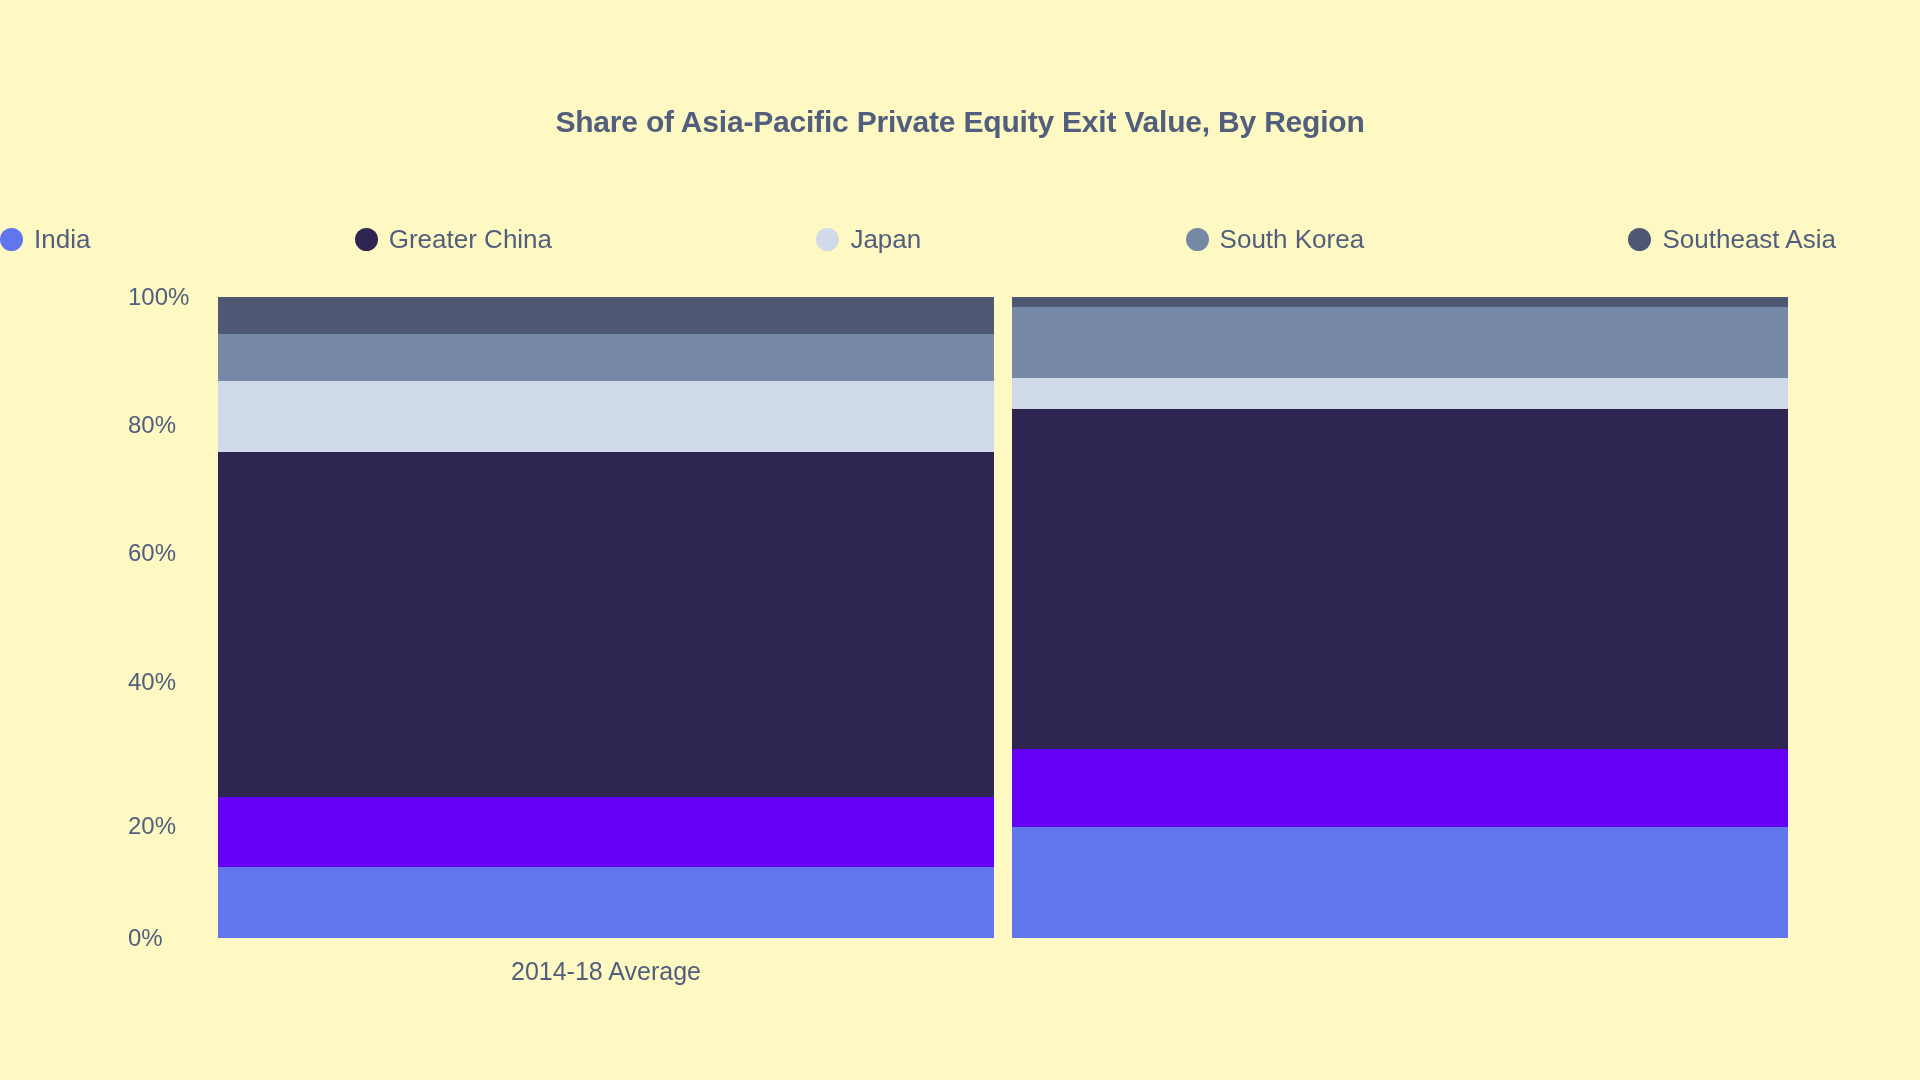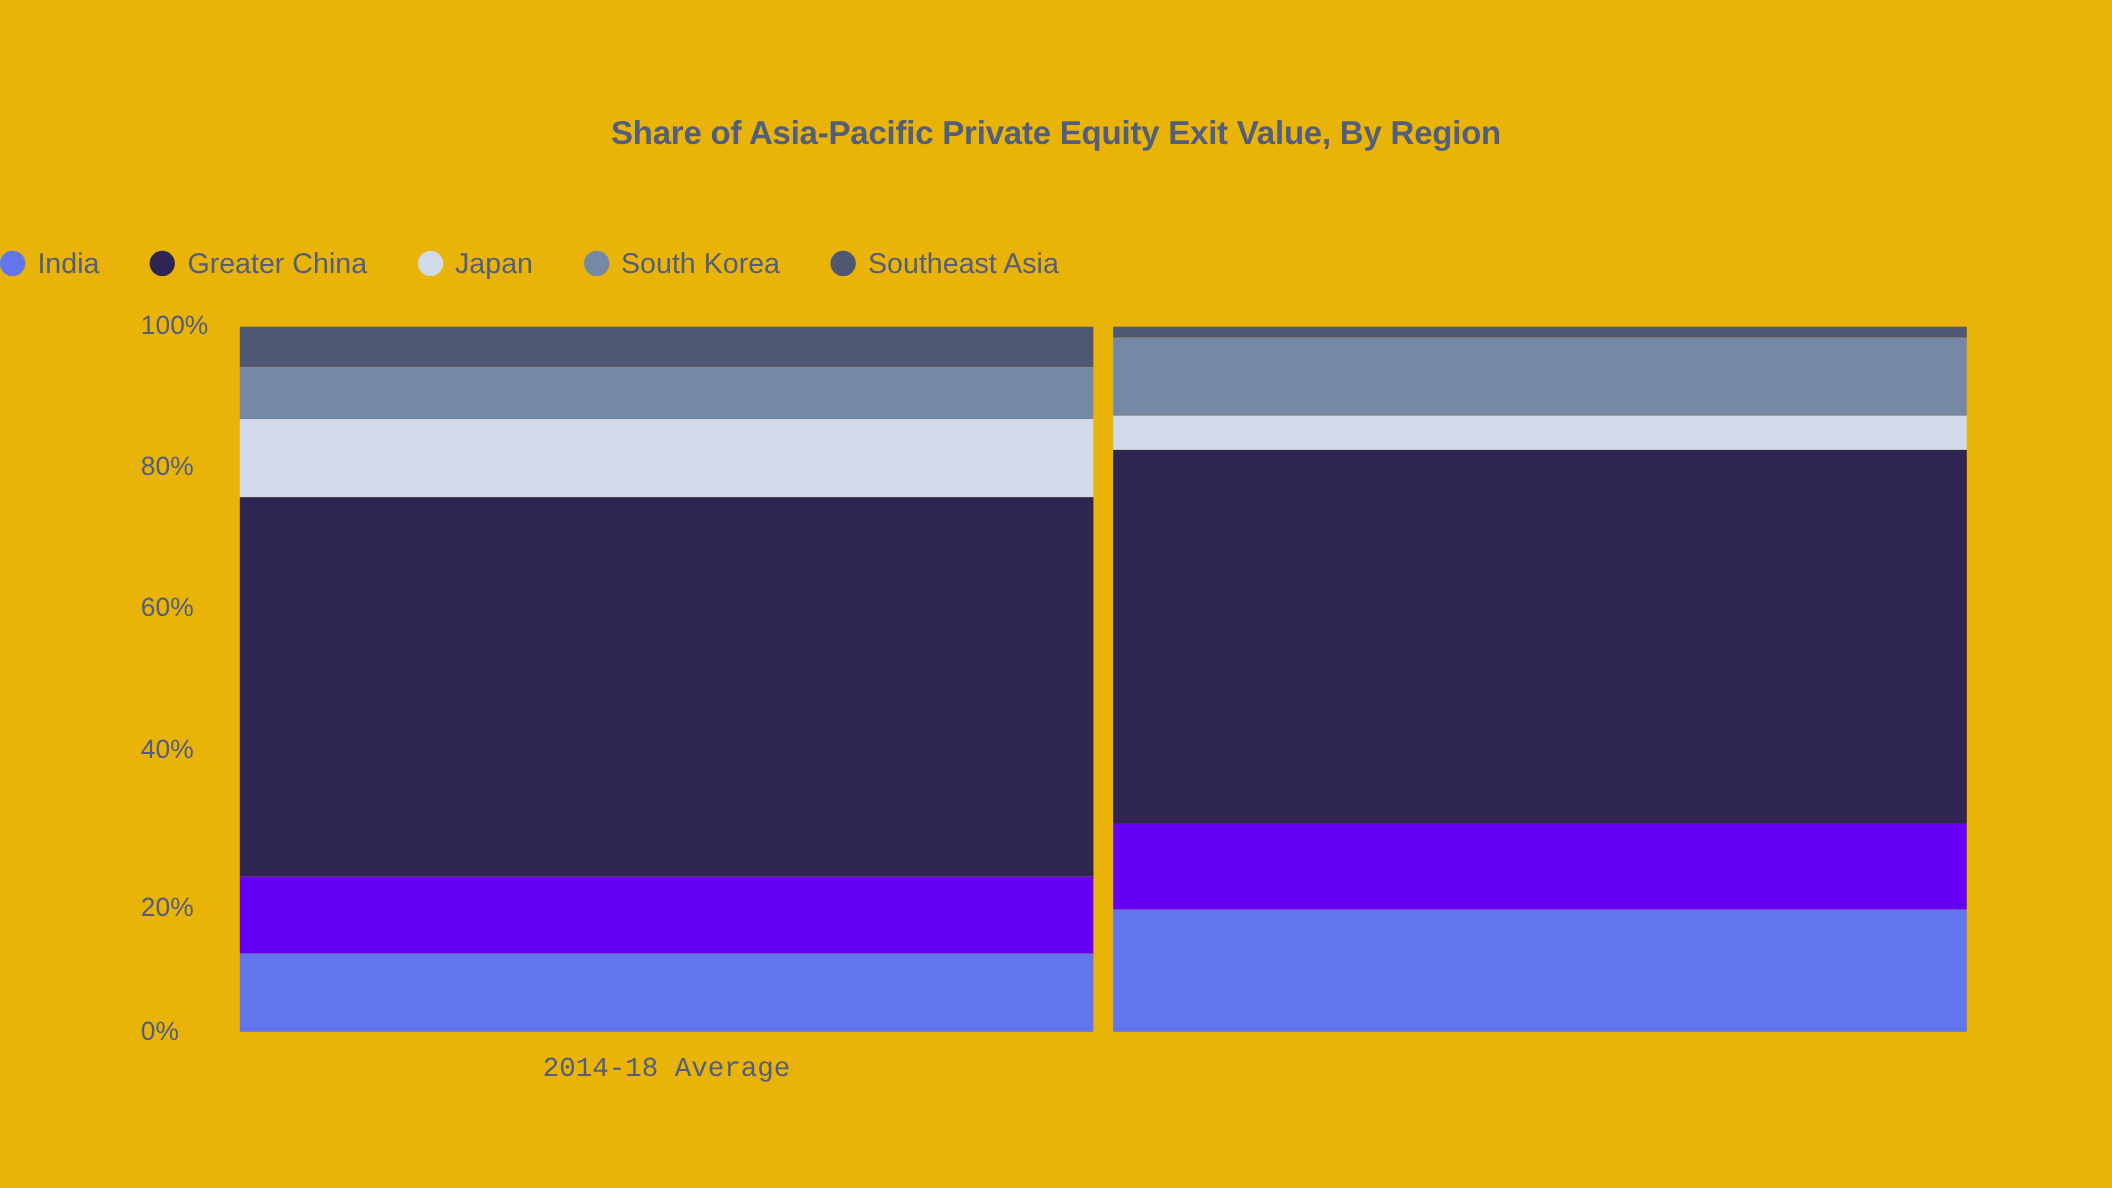--- a/index.html
+++ b/index.html
@@ -2,50 +2,50 @@
 <html><head>
 <meta charset="utf-8">
 <style>
   * { margin:0; padding:0; box-sizing:border-box; }
   html, body {
     width:1920px; height:1080px;
     background:#faf6ef;
     font-family:"Liberation Sans", sans-serif;
     overflow:hidden;
   }
-  #root { position:relative; width:1920px; height:1080px; background:#eab308; }
+  #root { position:relative; width:1920px; height:1080px; background:#fef9c3; }
 
   .chart-title {
     position:absolute; top:105px; left:0; width:1920px;
     text-align:center;
     font-size:30px; font-weight:bold; letter-spacing:-0.2px;
     color:#515e7d;
   }
 
   .legend {
     position:absolute; top:224px; left:0; width:1836px;
-    display:flex; justify-content:flex-start; align-items:center;
+    display:flex; justify-content:space-between; align-items:center;
     gap:46px;
   }
   .legend-item { display:flex; align-items:center; gap:11px; }
   .legend-swatch { width:23px; height:23px; border-radius:50%; display:block; }
   .legend-label { font-size:26px; color:#515e7d; white-space:nowrap; }
 
   .plot { position:absolute; left:0; top:0; width:1920px; height:1080px; }
 
   .y-axis { position:absolute; left:128px; top:280px; width:90px; height:680px; }
   .y-tick {
     position:absolute; right:0; width:90px; 
     font-size:24px; color:#515e7d;
     transform:translateY(-50%);
   }
 
   .bars { position:absolute; left:218px; top:297px; width:1570px; height:641px;
           display:flex; gap:18px; }
-  .bar-col { position:relative; flex:1 1 0; height:782px;font-family:Liberation Mono, monospace; }
+  .bar-col { position:relative; flex:1 1 0; height:782px; }
   .bar-stack { position:relative; width:100%; height:641px; display:flex; flex-direction:column; }
   .bar-seg { width:100%; }
   .bar-xlabel {
     position:absolute; top:660px; left:0; width:100%;
     text-align:center; font-size:25px; color:#515e7d; white-space:nowrap;
   }
 </style>
 </head>
 <body>
 

